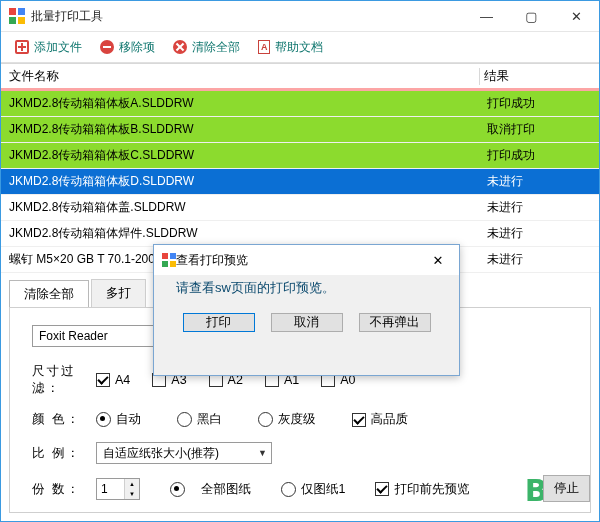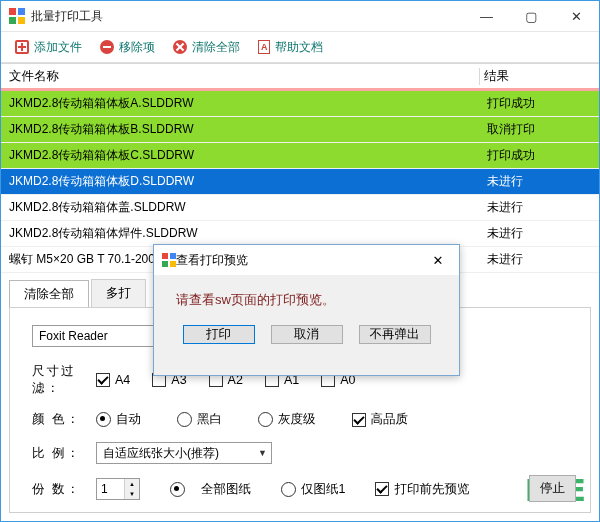--- a/index.html
+++ b/index.html
@@ -96,37 +96,37 @@
   .radio.on:after{content:"";position:absolute;left:3px;top:3px;width:5px;height:5px;border-radius:50%;background:#000;}
   .opt{display:flex;align-items:center;gap:5px;font-size:12.5px;}
   .spin{display:flex;height:22px;border:1px solid #9a9a9a;width:44px;box-sizing:border-box;}
   .spin .val{flex:1;padding-left:4px;font-size:12px;line-height:20px;background:#fff;}
   .spin .arrows{width:14px;border-left:1px solid #cfcfcf;display:flex;flex-direction:column;}
   .spin .arrows div{flex:1;display:flex;align-items:center;justify-content:center;font-size:6px;background:#f0f0f0;}
   .watermark{
     position:absolute;right:6px;bottom:4px;font-size:30px;font-weight:bold;
     color:#1aa84f;opacity:.85;letter-spacing:-2px;font-family:"DejaVu Sans",sans-serif;
   }
-  .stopbtn{position:absolute;right:14px;bottom:10px;}
+  .stopbtn{position:absolute;right:0;bottom:10px;}
   .dialog{
     position:absolute;left:152px;top:243px;width:307px;height:132px;background:#f0f0f0;
     border:1px solid #7aa6d2;box-shadow:0 2px 8px rgba(0,0,0,.25);box-sizing:border-box;
   }
   .dlg-title{
     height:30px;background:#fff;display:flex;align-items:center;justify-content:space-between;
   }
   .dlg-title-left{display:flex;align-items:center;padding-left:8px;}
   .dlg-ico{width:14px;height:14px;position:relative;}
   .dlg-ico .sq{position:absolute;width:6px;height:6px;}
   .dlg-ico .a{left:0;top:0;background:#e8453c;}
   .dlg-ico .b{left:8px;top:0;background:#4285f4;}
   .dlg-ico .c{left:0;top:8px;background:#34a853;}
   .dlg-ico .d{left:8px;top:8px;background:#fbbc05;}
   .dlg-close{width:42px;height:30px;display:flex;align-items:center;justify-content:center;font-size:13px;}
-  .dlg-msg{padding:16px 0 0 22px;font-size:13px;color:#7f1d1d;}
+  .dlg-msg{padding:4px 0 0 22px;font-size:13px;color:#0c4a6e;}
   .dlg-btns{display:flex;gap:16px;justify-content:center;margin-top:16px;}
   .dlg-btn{
     width:72px;height:19px;border:1px solid #adadad;background:#e1e1e1;font-size:12.5px;
     display:flex;align-items:center;justify-content:center;box-sizing:border-box;
   }
   .dlg-btn.primary{border:1px solid #0078d7;background:#e1e1e1;}
 </style>
 </head>
 <body>
 

